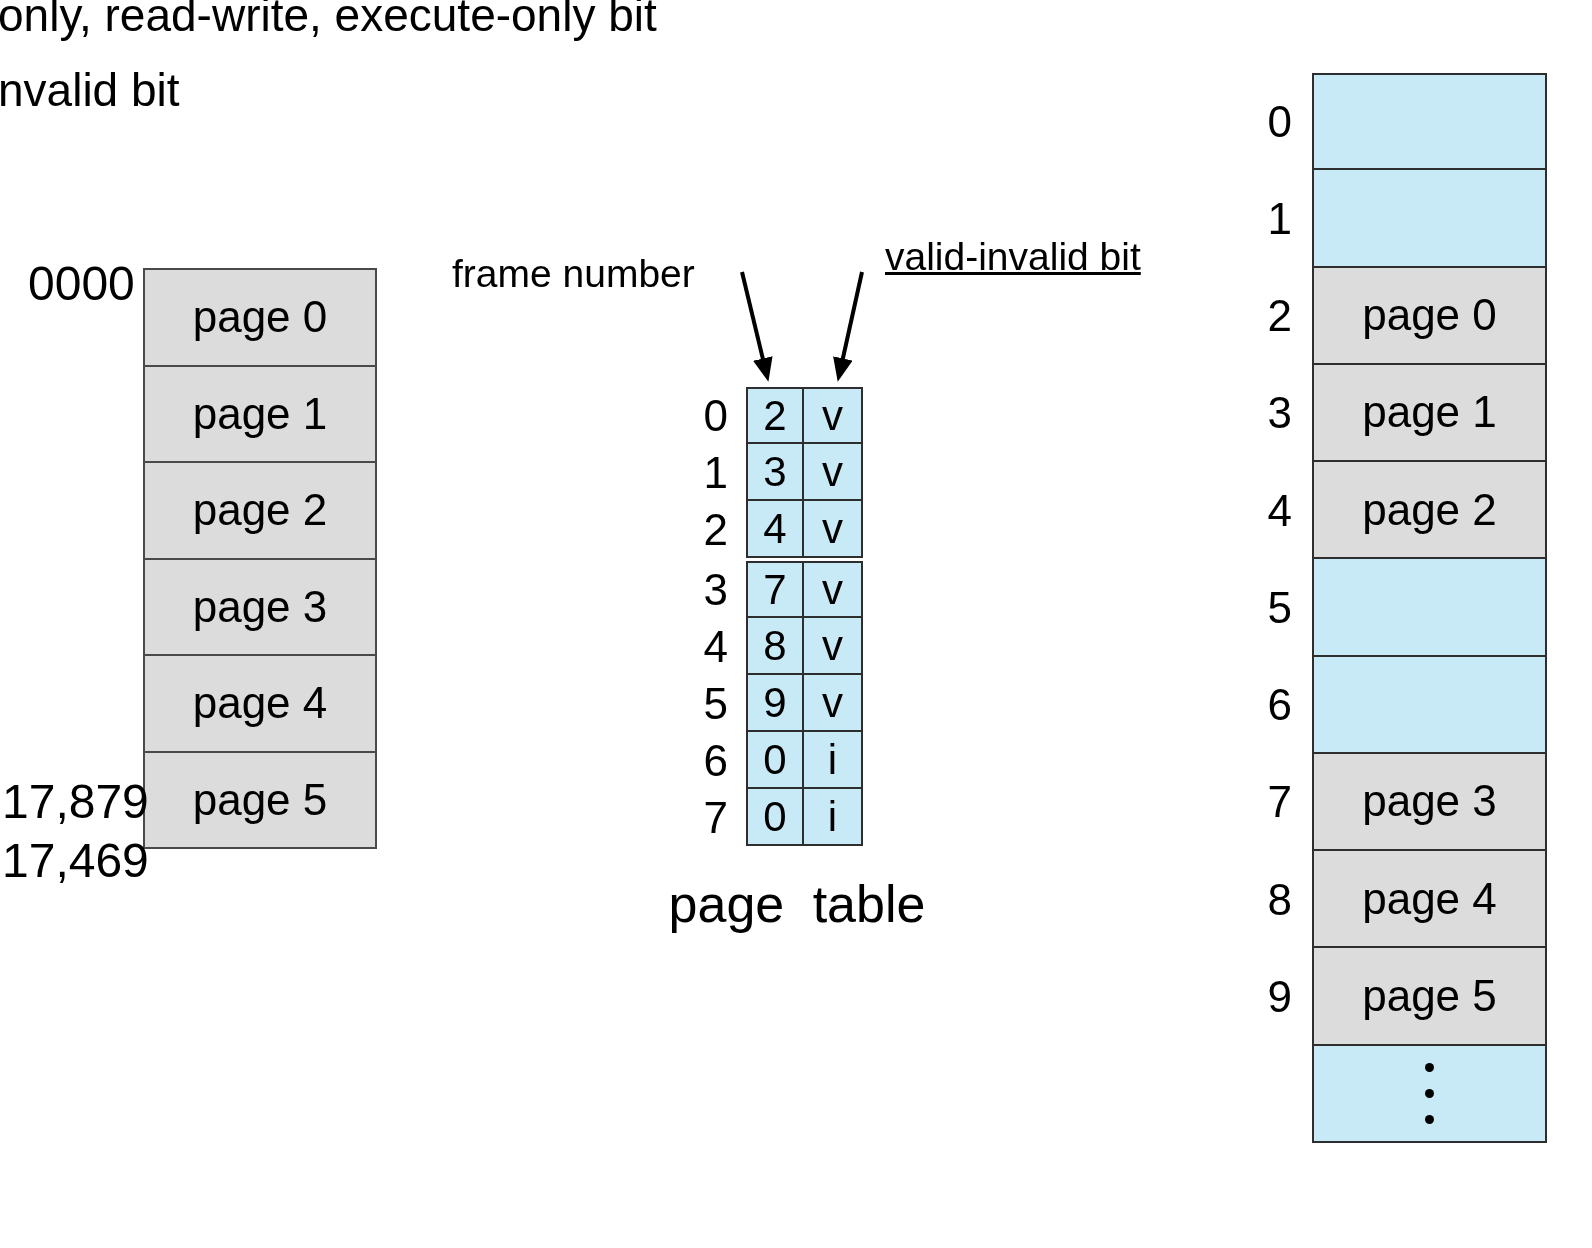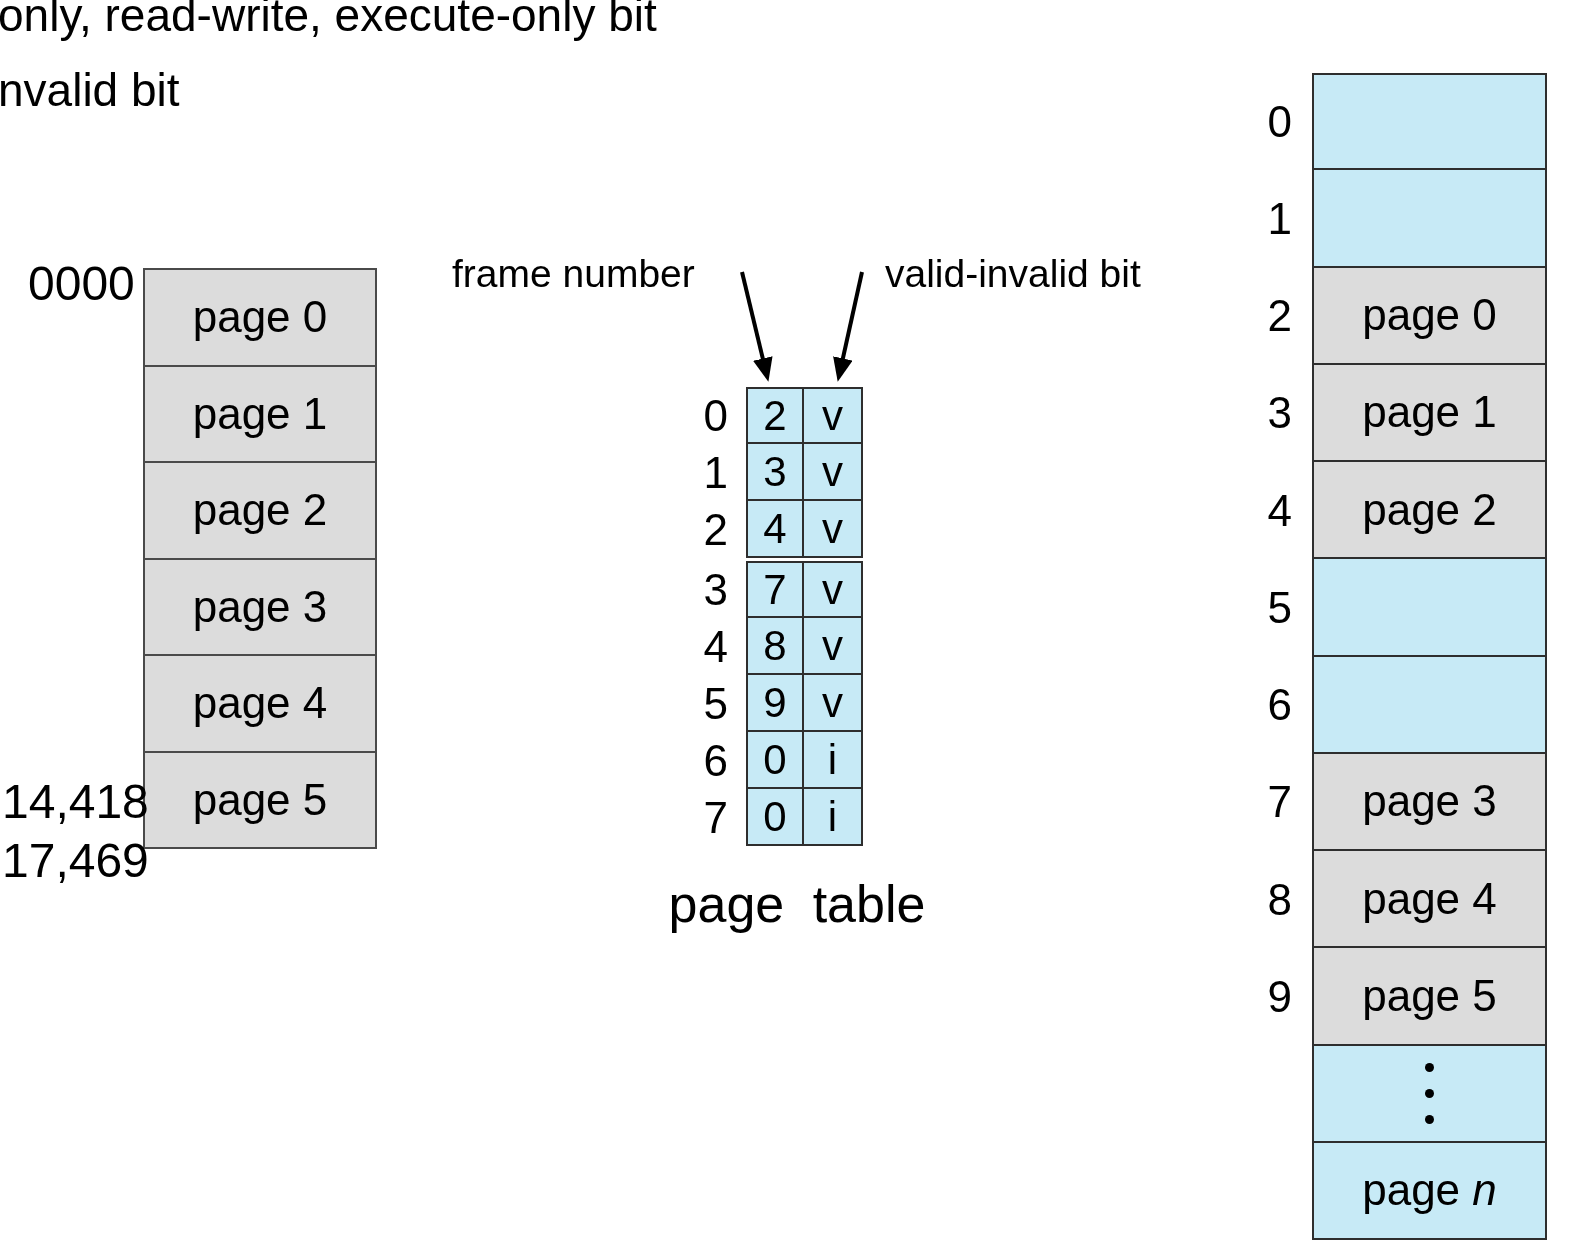--- a/index.html
+++ b/index.html
@@ -71,25 +71,25 @@
 
 <div class="abs addr" style="left:28px;top:256px;">0000</div>
 <div class="abs lm-box">
     <div class="lm-cell">page 0</div>
     <div class="lm-cell">page 1</div>
     <div class="lm-cell">page 2</div>
     <div class="lm-cell">page 3</div>
     <div class="lm-cell">page 4</div>
     <div class="lm-cell">page 5</div>
   </div>
-<div class="abs addr" style="left:2px;top:774px;">14,418</div>
+<div class="abs addr" style="left:2px;top:774px;">17,879</div>
 <div class="abs addr" style="left:2px;top:833px;">17,469</div>
 
 <div class="abs col-label" style="left:452px;top:252px;">frame number</div>
-<div class="abs col-label" style="left:885px;top:252px;">valid-invalid bit</div>
+<div class="abs col-label" style="left:885px;top:235px;text-decoration:underline;">valid-invalid bit</div>
 
 <svg class="abs" style="left:560px;top:250px;" width="440" height="150" viewBox="0 0 440 150">
   <defs>
     <marker id="ah" markerUnits="userSpaceOnUse" markerWidth="24" markerHeight="20" refX="18" refY="10" orient="auto">
       <path d="M0,0 L24,10 L0,20 Z" fill="#000"></path>
     </marker>
   </defs>
   <line x1="182" y1="22" x2="207" y2="126" stroke="#000" stroke-width="4" marker-end="url(#ah)"></line>
   <line x1="302" y1="22" x2="279" y2="126" stroke="#000" stroke-width="4" marker-end="url(#ah)"></line>
 </svg>
@@ -223,17 +223,14 @@
       <div class="dots-col">
           <span class="dot"></span>
           <span class="dot"></span>
           <span class="dot"></span>
         </div>
     </div>
   </div>
 
   <div class="pm-row">
     <div class="pm-idx"></div>
-    <div class="pm-cell blue">
-      <span class="pm-label">page <i>n</i></span>
-    </div>
   </div>
 </div>
 
 </body></html>

